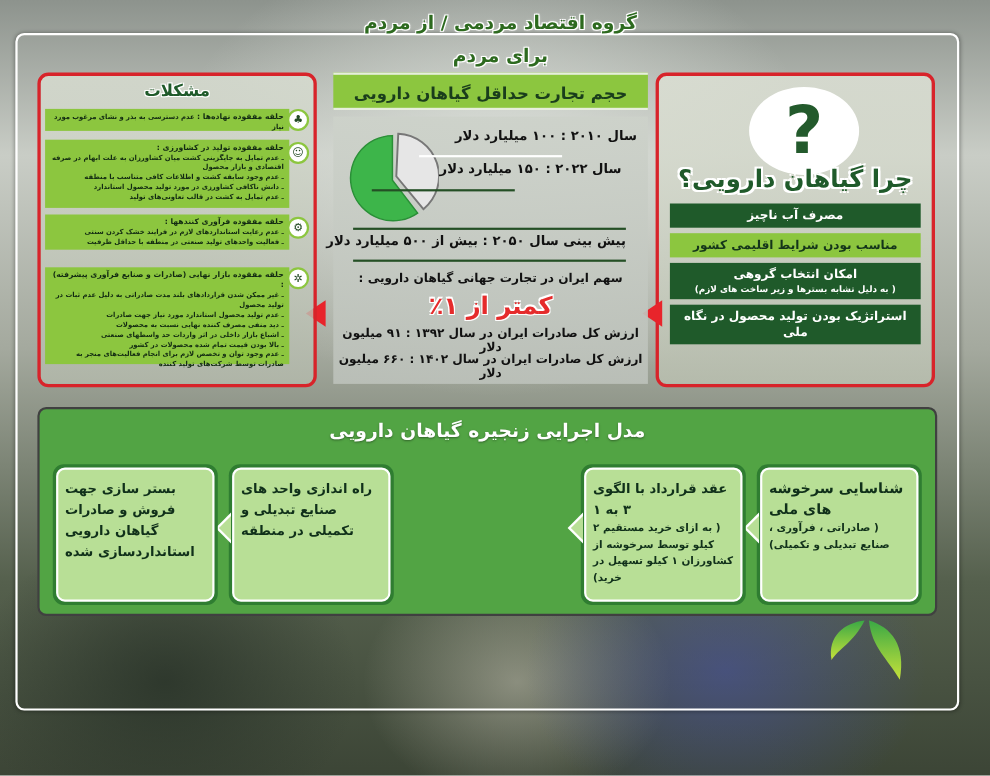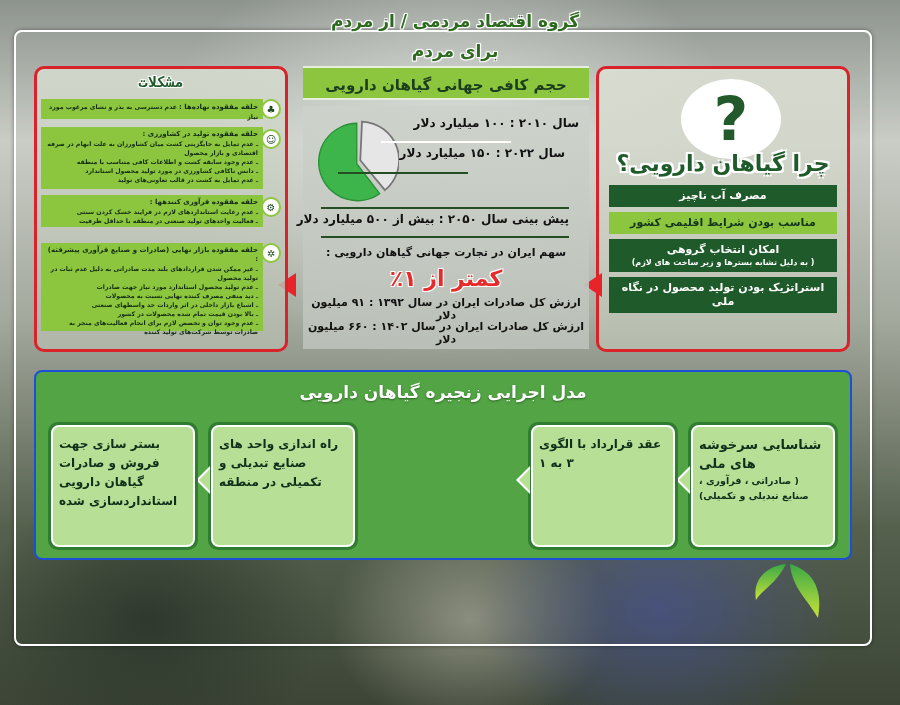--- a/index.html
+++ b/index.html
@@ -82,21 +82,20 @@
   
   .prob-panel {
     position: absolute; left: 34px; top: 66px; width: 254px; height: 286px;
     border: 3px solid #d8232a; border-radius: 10px;
     background: linear-gradient(180deg, rgba(215,220,208,0.85), rgba(180,186,172,0.8));
   }
   .prob-title {
     position: absolute; left: 0; right: 0; top: 4px; text-align: center;
     font-weight: bold; font-size: 15px; color: #1f5a2a;
     text-shadow: -1px -1px 0 #fff, 1px -1px 0 #fff, -1px 1px 0 #fff, 1px 1px 0 #fff;
-    font-family: Liberation Mono, monospace;
   }
   .prob-item {
     position: absolute; left: 4px; width: 222px; background: #8cc63f;
     padding: 3px 5px; color: #122a12; font-size: 6.2px; line-height: 9px; font-weight: bold;
   }
   .prob-item .ph { font-size: 7px; font-weight: bold; }
   .prob-icon {
     position: absolute; right: 4px; width: 20px; height: 20px; border-radius: 50%;
     background: #ffffff; border: 2px solid #8cc63f;
     display: flex; align-items: center; justify-content: center;
@@ -106,21 +105,21 @@
   
   .arrow-left {
     position: absolute; width: 0; height: 0;
     border-top: 12px solid transparent; border-bottom: 12px solid transparent;
     border-right: 18px solid #e8242b;
   }
 
   
   .model {
     position: absolute; left: 34px; top: 370px; width: 818px; height: 190px;
-    background: #52a444; border: 2px solid #1d4ed8; border-radius: 8px;
+    background: #52a444; border: 2px solid #404040; border-radius: 8px;
   }
   .model-title {
     position: absolute; left: 0; right: 0; top: 10px; text-align: center;
     color: #ffffff; font-weight: bold; font-size: 17px;
     text-shadow: 0 1px 2px rgba(0,0,0,0.4);
   }
   .step {
     position: absolute; top: 50px; width: 150px; height: 128px;
     background: #2f7d31; border-radius: 10px; padding: 3px;
   }
@@ -160,21 +159,21 @@
       <span>امکان انتخاب گروهی</span>
       <span class="sub">( به دلیل تشابه بسترها و زیر ساخت های لازم)</span>
     </div>
     <div class="why-item dark"><span>استراتژیک بودن تولید محصول در نگاه ملی</span></div>
   </div>
 </div>
 
 <div class="arrow-left" style="left:584px; top:273px;"></div>
 
 <div class="trade-panel">
-  <div class="trade-title">حجم کافی جهانی گیاهان دارویی</div>
+  <div class="trade-title">حجم تجارت حداقل گیاهان دارویی</div>
   <div class="trade-body">
     <svg class="pie" viewBox="0 0 100 100">
       <path d="M52 6 A44 44 0 1 0 78 86 L52 52 Z" fill="#3db54a" stroke="#2a8f37" stroke-width="1.5"></path>
       <path d="M58 4 A44 44 0 0 1 84 82 L56 48 Z" fill="#e6e6e6" stroke="#777" stroke-width="2"></path>
     </svg>
     <div class="trade-line" style="right:10px; top:10px;">سال ۲۰۱۰ :  ۱۰۰ میلیارد دلار</div>
     <div class="hr white" style="left:78px; width:130px; top:35px;"></div>
     <div class="trade-line" style="right:24px; top:40px;">سال ۲۰۲۲ :  ۱۵۰ میلیارد دلار</div>
     <div class="hr" style="left:35px; width:130px; top:66px;"></div>
     <div class="hr" style="left:18px; width:248px; top:101px;"></div>
@@ -233,20 +232,21 @@
     <div class="step-inner">
       <div style="font-size:13px;">شناسایی سرخوشه های ملی</div>
       <span class="sm">( صادراتی ، فرآوری ، صنایع تبدیلی و تکمیلی)</span>
     </div>
     <div class="step-notch"></div>
   </div>
 
   <div class="step" style="right:172px;">
     <div class="step-inner">
       <div>عقد قرارداد با الگوی ۳ به ۱</div>
+      <span class="sm">( به ازای خرید مستقیم ۲ کیلو توسط سرخوشه از کشاورزان ۱ کیلو تسهیل در خرید)</span>
     </div>
     <div class="step-notch"></div>
   </div>
 
 
   <div class="step" style="right:492px;">
     <div class="step-inner">
       <div>راه اندازی واحد های صنایع تبدیلی و تکمیلی در منطقه</div>
     </div>
     <div class="step-notch"></div>

